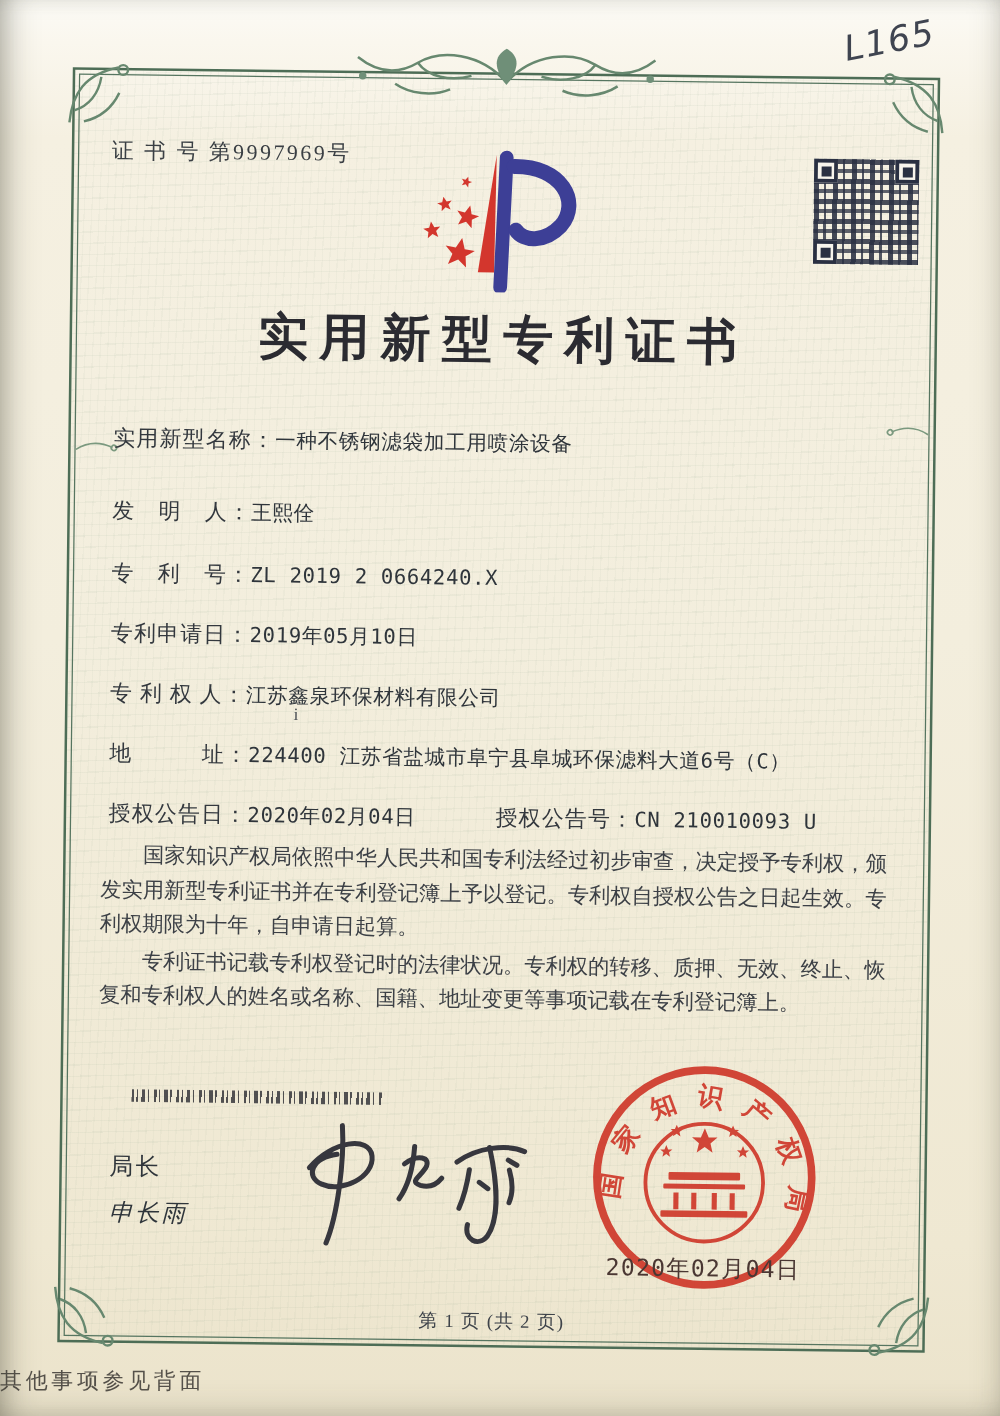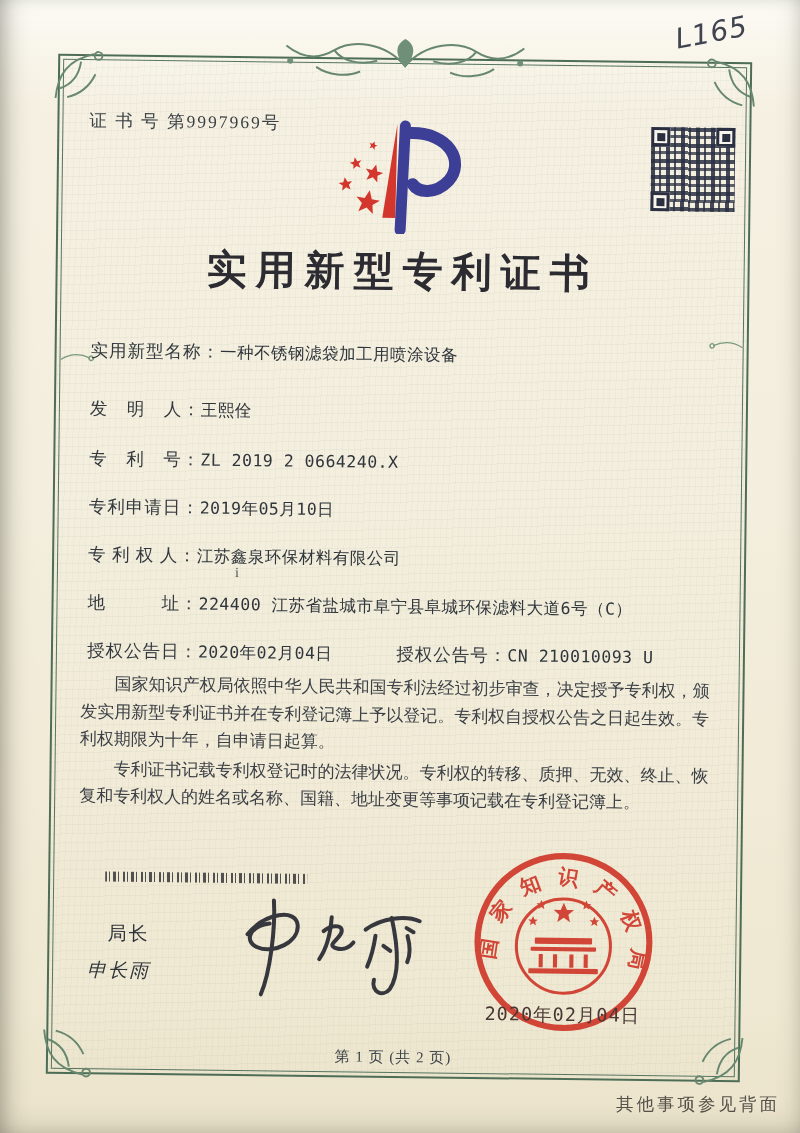--- a/index.html
+++ b/index.html
@@ -53,31 +53,31 @@
   .grant .pair2{margin-left:64px;}
   .stray{position:absolute;left:181px;top:507px;font-size:14px;color:#4c5156;}
 
   .paras{position:absolute;left:28px;top:614px;width:636px;color:#3c4046;
     font-size:17px;line-height:1.62;}
   .paras p{margin:0 0 2px 0;text-indent:2em;}
 
   .barcode{position:absolute;left:55px;top:815px;width:202px;height:10px;opacity:.85;
     background:repeating-linear-gradient(90deg,#35353a 0 2px,transparent 2px 4px,#35353a 4px 5px,transparent 5px 8px,#35353a 8px 11px,transparent 11px 13px,#35353a 13px 14px,transparent 14px 18px);}
 
-  .signer-title{position:absolute;left:38px;top:864px;font-size:19px;color:#2f353b;letter-spacing:2px;margin-left:20px;}
+  .signer-title{position:absolute;left:38px;top:864px;font-size:19px;color:#2f353b;letter-spacing:2px;}
   .signer-name{position:absolute;left:38px;top:901px;font-size:19px;color:#2f353b;letter-spacing:2px;font-style:italic;}
   .signature{position:absolute;left:158px;top:828px;}
 
   .seal{position:absolute;left:424px;top:790px;width:180px;height:180px;opacity:.93;}
   .seal-date{position:absolute;left:436px;top:940px;font-size:18.5px;color:#4a3733;
     font-family:"DejaVu Sans Mono","Liberation Serif",serif;letter-spacing:1px;white-space:nowrap;}
 
   .footer-page{position:absolute;left:0;top:988px;width:100%;text-align:center;
     font-size:15px;color:#3e434a;letter-spacing:1px;}
-  .back-note{position:absolute;left:0;top:1092px;width:780px;text-align:right;
+  .back-note{position:absolute;left:0;top:1092px;width:780px;text-align:left;
     font-size:17.5px;color:#55514a;letter-spacing:3px;}
 </style>
 </head>
 <body>
 
 <div class="photo">
 
   <div class="hand-note">L165</div>
 
   <div class="cert">

